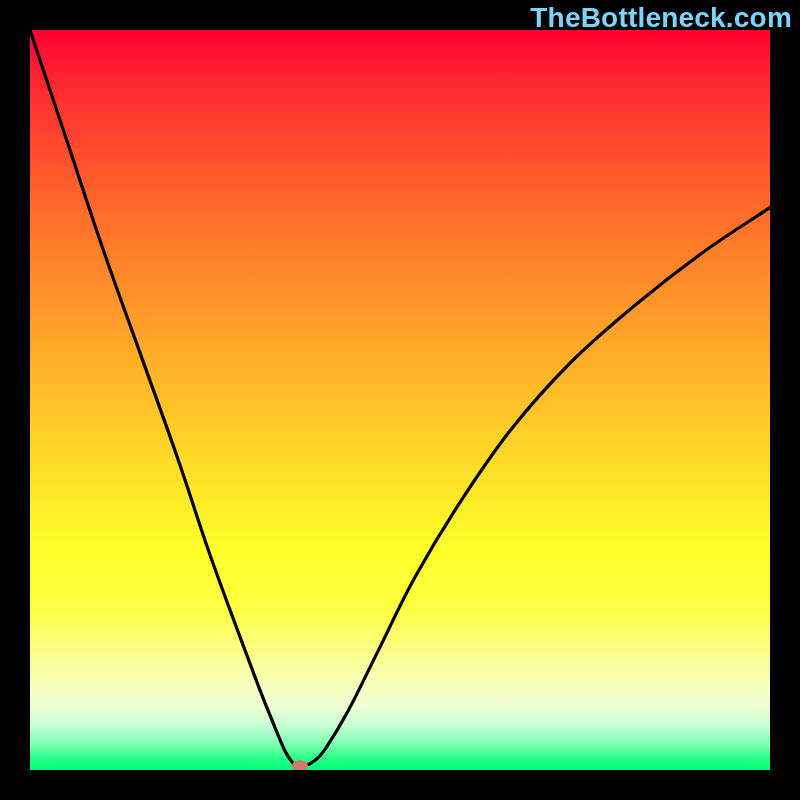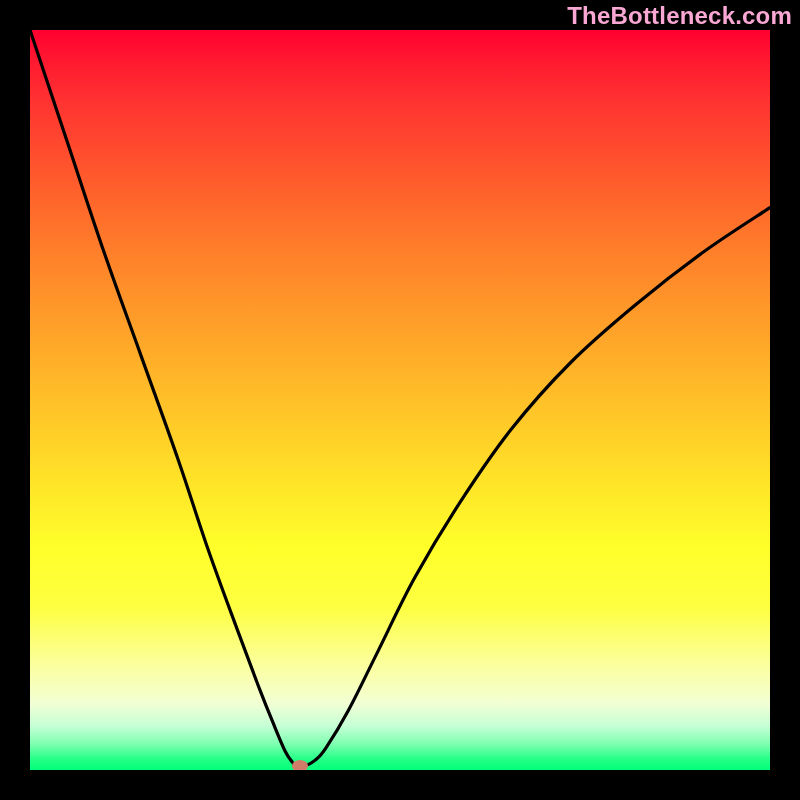--- a/index.html
+++ b/index.html
@@ -8,23 +8,23 @@
     position: relative;
     width: 800px;
     height: 800px;
     background: #000;
   }
   .watermark {
     position: absolute;
     top: 2px;
     right: 8px;
     font-family: Arial, Helvetica, sans-serif;
-    font-size: 24px;
+    font-size: 28px;
     font-weight: 600;
-    color: #f9a8d4;
+    color: #7dd3fc;
     letter-spacing: 0.2px;
     z-index: 10;
     user-select: none;
   }
   .plot-frame {
     position: absolute;
     left: 30px;
     top: 30px;
     width: 740px;
     height: 740px;

